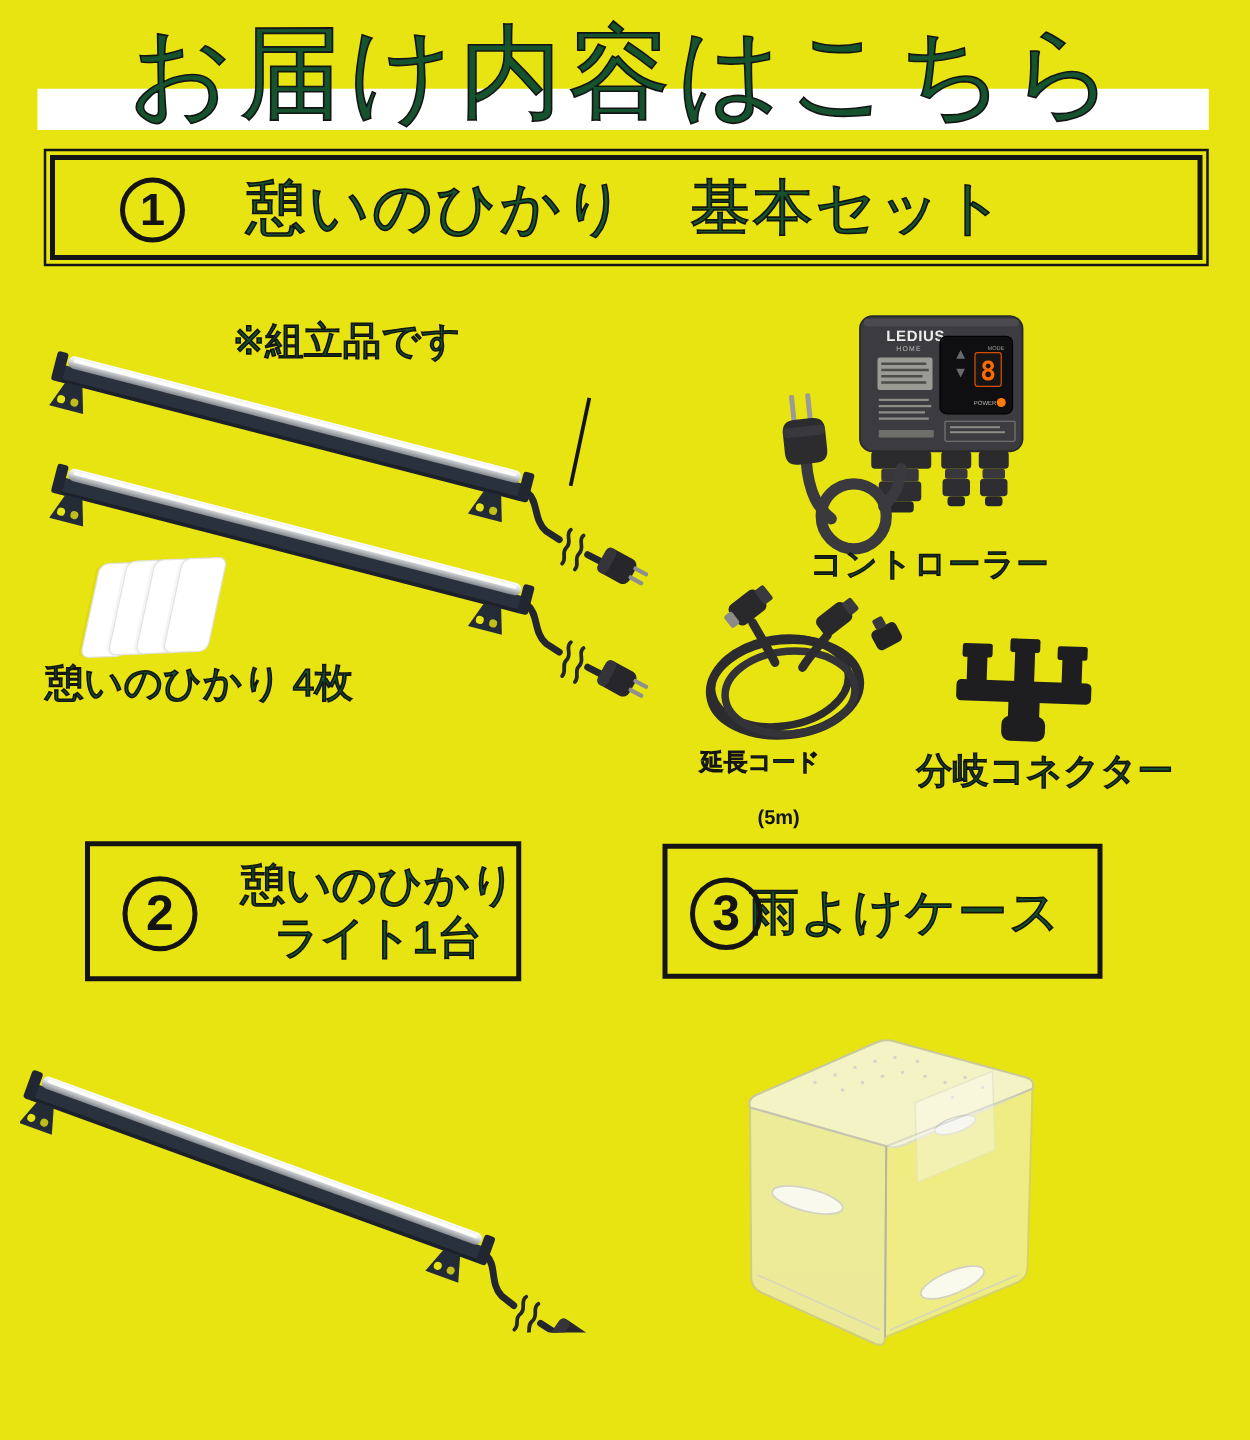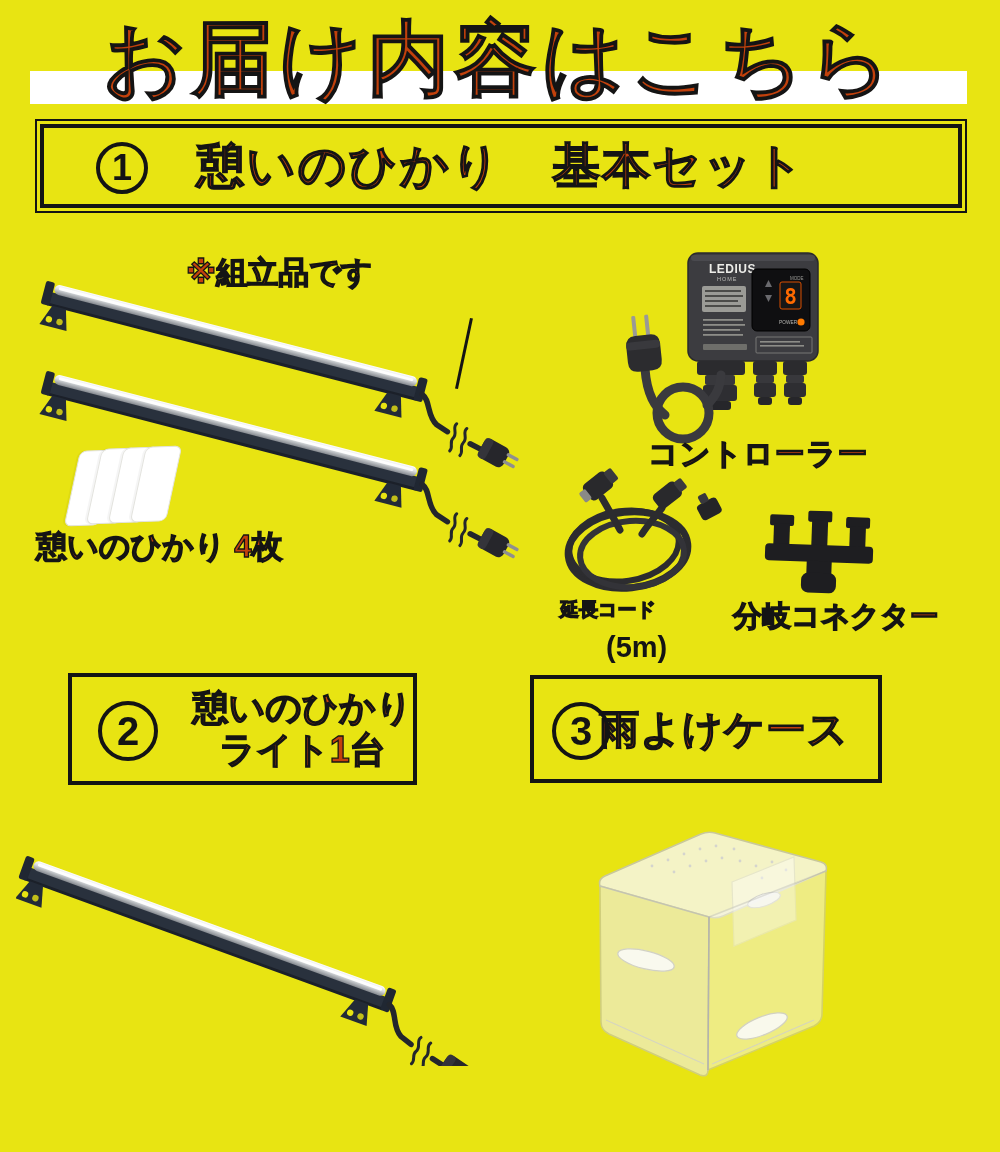--- a/index.html
+++ b/index.html
@@ -1,19 +1,19 @@
 <!DOCTYPE html>
 <html><head>
 <meta charset="utf-8">
 <style>
   html,body{margin:0;padding:0;}
   body{font-family:"Liberation Sans","DejaVu Sans",sans-serif;}
   .canvas{position:relative;width:1000px;height:1152px;background:#e8e412;overflow:hidden;}
   .abs{position:absolute;}
-  .t-heavy{font-weight:700;color:#c2410c;-webkit-text-stroke:1.3px #141414;white-space:nowrap;}
+  .t-heavy{font-weight:400;color:#14532d;-webkit-text-stroke:1.3px #141414;white-space:nowrap;}
   .t-bold{font-weight:900;color:#141414;white-space:nowrap;}
 
   .title-band{left:30px;top:71px;width:937px;height:33px;background:#ffffff;}
   .page-title{left:50%;top:16px;transform:translateX(-50%);font-size:82px;letter-spacing:5px;line-height:1.05;z-index:2;}
 
   .set-box{border:4px solid #141414;box-sizing:border-box;display:flex;align-items:center;z-index:2;}
   .set-box.dbl{outline:2px solid #141414;outline-offset:3px;}
   .num-circle{position:absolute;border:4px solid #141414;border-radius:50%;display:flex;align-items:center;justify-content:center;box-sizing:border-box;color:#141414;font-weight:900;background:transparent;}
   .box1{left:40px;top:124px;width:922px;height:84px;}
   .box1 .num-circle{left:52px;top:14px;width:52px;height:52px;font-size:36px;}
@@ -24,23 +24,23 @@
   .box2-text{flex:1;padding-left:120px;text-align:center;font-size:36px;line-height:1.18;}
   .box3{left:530px;top:675px;width:352px;height:108px;}
   .box3 .num-circle{left:18px;top:23px;width:58px;height:58px;font-size:40px;}
   .box3-text{flex:1;padding-left:36px;text-align:center;font-size:40px;letter-spacing:1px;}
 
   .note-assembly{left:186px;top:252px;font-size:31px;z-index:2;}
   .cord-label{left:396px;top:279px;font-size:29px;z-index:2;}
   .pointer-line{left:470px;top:318px;width:2.5px;height:72px;background:#141414;transform:rotate(12deg);transform-origin:top left;z-index:2;}
   .tape-label{left:36px;top:526px;font-size:31px;z-index:2;}
   .lights-label{left:66px;top:590px;font-size:41px;letter-spacing:1px;z-index:2;}
-  .controller-label{left:648px;top:434px;font-size:30px;letter-spacing:1px;z-index:2;}
+  .controller-label{left:648px;top:434px;font-size:26px;letter-spacing:1px;z-index:2;}
   .ext-label{left:560px;top:597px;font-size:19px;z-index:2;}
-  .ext-sub{left:606px;top:631px;font-size:29px;z-index:2;}
+  .ext-sub{left:606px;top:646px;font-size:16px;z-index:2;}
   .branch-label{left:733px;top:597px;font-size:29px;z-index:2;}
 
   .tape-stack{left:72px;top:446px;width:130px;height:82px;}
   .tape-sheet{position:absolute;width:34px;height:74px;background:#ffffff;border:1px solid #e3e3de;border-radius:7px;transform:skewX(-14deg) rotate(-2deg);box-shadow:-2px 0 0 rgba(0,0,0,0.04);}
 
   svg{display:block;}
   .illus{pointer-events:none;}
 </style>
 </head>
 <body>

